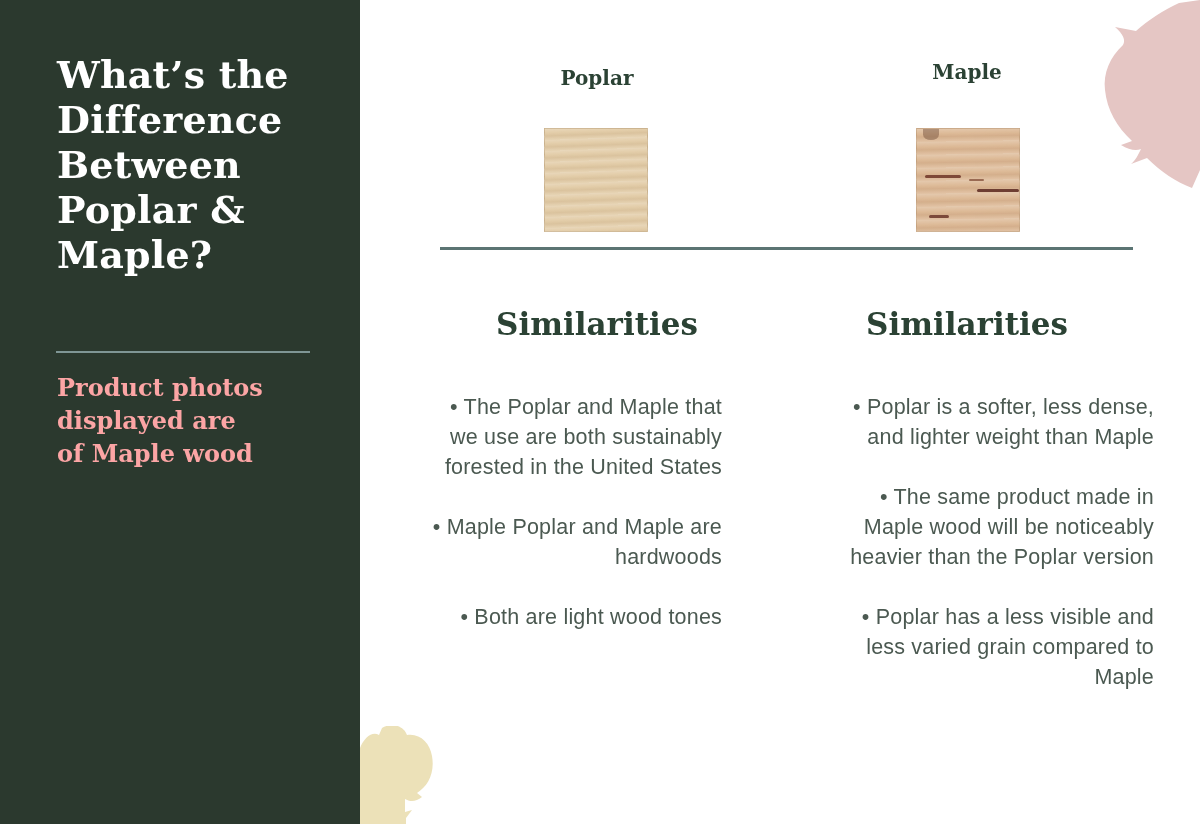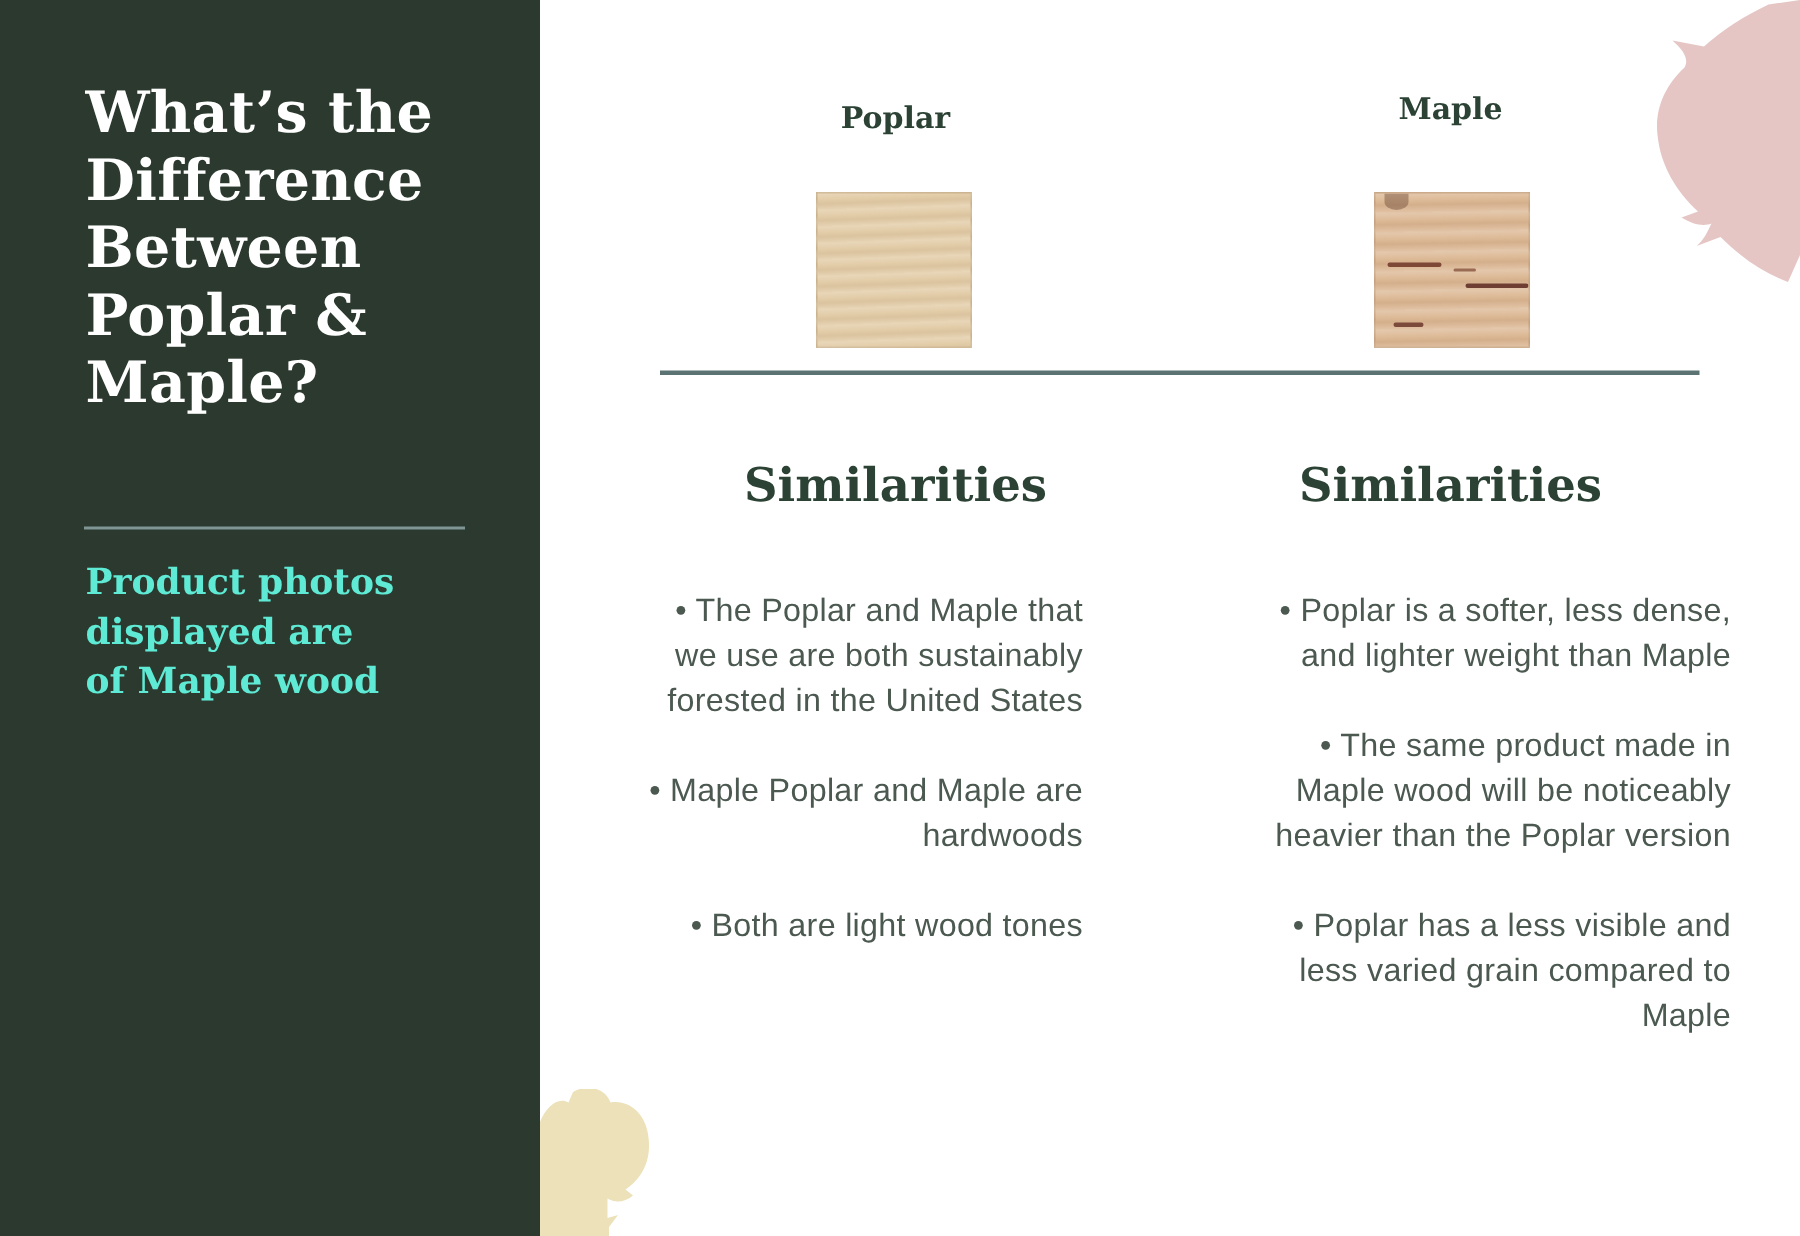--- a/index.html
+++ b/index.html
@@ -30,21 +30,21 @@
   }
   .panel-divider{
     position:absolute;left:56px;top:351px;width:254px;height:2px;
     background:#7f9695;
   }
   .panel-note{
     position:absolute;left:57px;top:371px;width:210px;
     font-family:"DejaVu Serif","Liberation Serif",serif;
     font-weight:bold;
     font-size:24px;line-height:33px;
-    color:#5eead4;
+    color:#fca5a5;
   }
 
   
   .wood-heading{
     position:absolute;width:300px;text-align:center;
     font-family:"DejaVu Serif","Liberation Serif",serif;
     font-weight:bold;font-size:20px;color:#2b4234;
   }
   .wood-heading.poplar{left:447px;top:66px;}
   .wood-heading.maple{left:817px;top:60px;}

